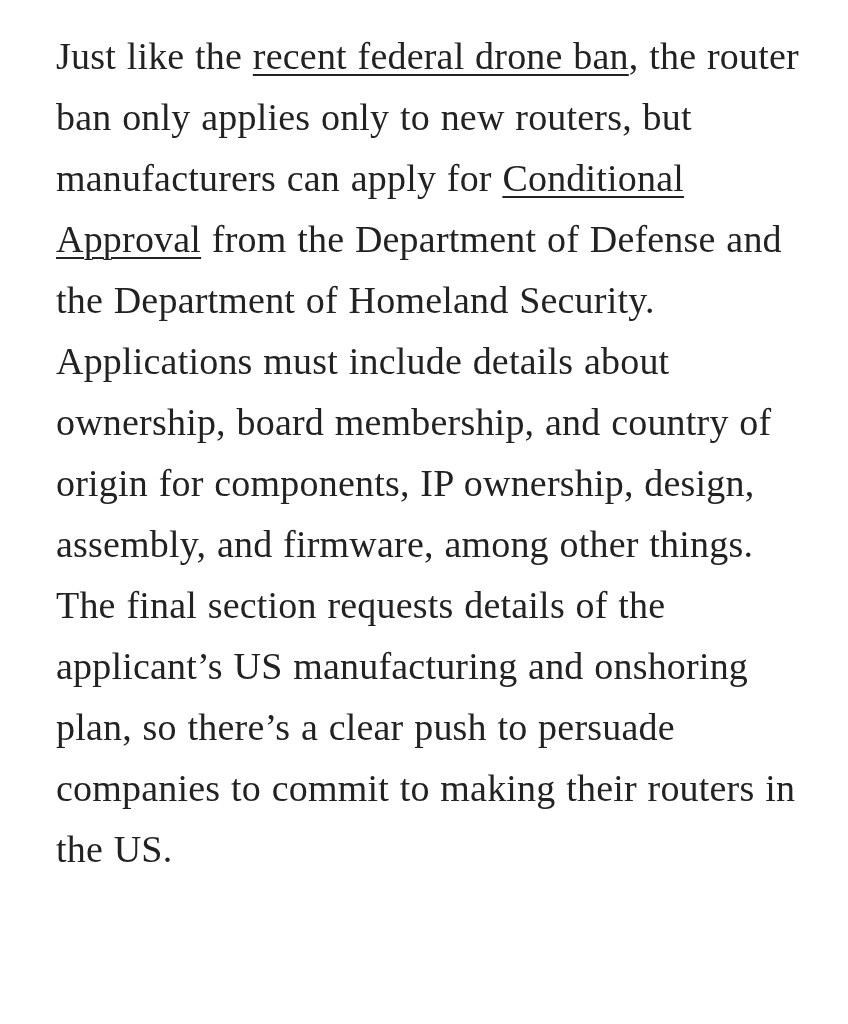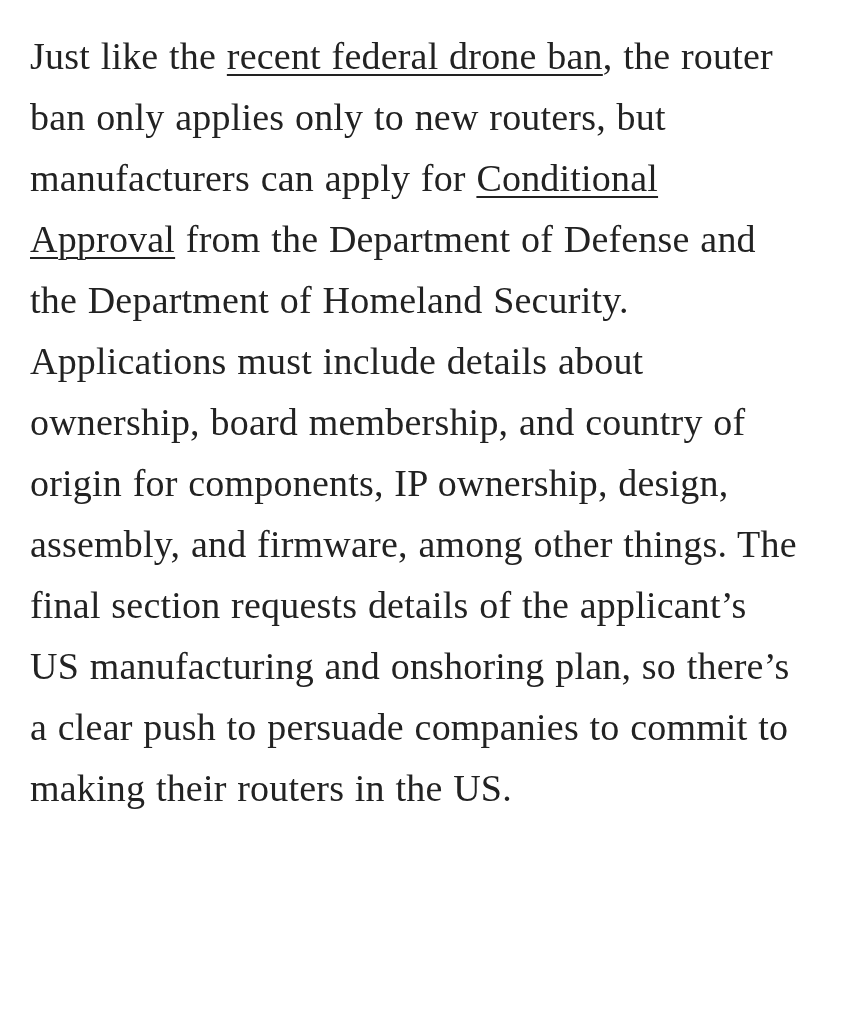--- a/index.html
+++ b/index.html
@@ -13,21 +13,21 @@
     height: 1024px;
     background: var(--background);
     overflow: hidden;
   }
   body {
     font-family: "Liberation Serif", "DejaVu Serif", serif;
   }
   .article {
     width: 848px;
     height: 768px;
-    padding: 26px 48px 0 30px;
+    padding: 26px 48px 0 56px;
   }
   .paragraph {
     font-size: 38px;
     line-height: 61px;
     color: var(--text-color);
     letter-spacing: 0.2px;
     word-spacing: 1px;
   }
   .paragraph a.link {
     color: var(--link-color);

